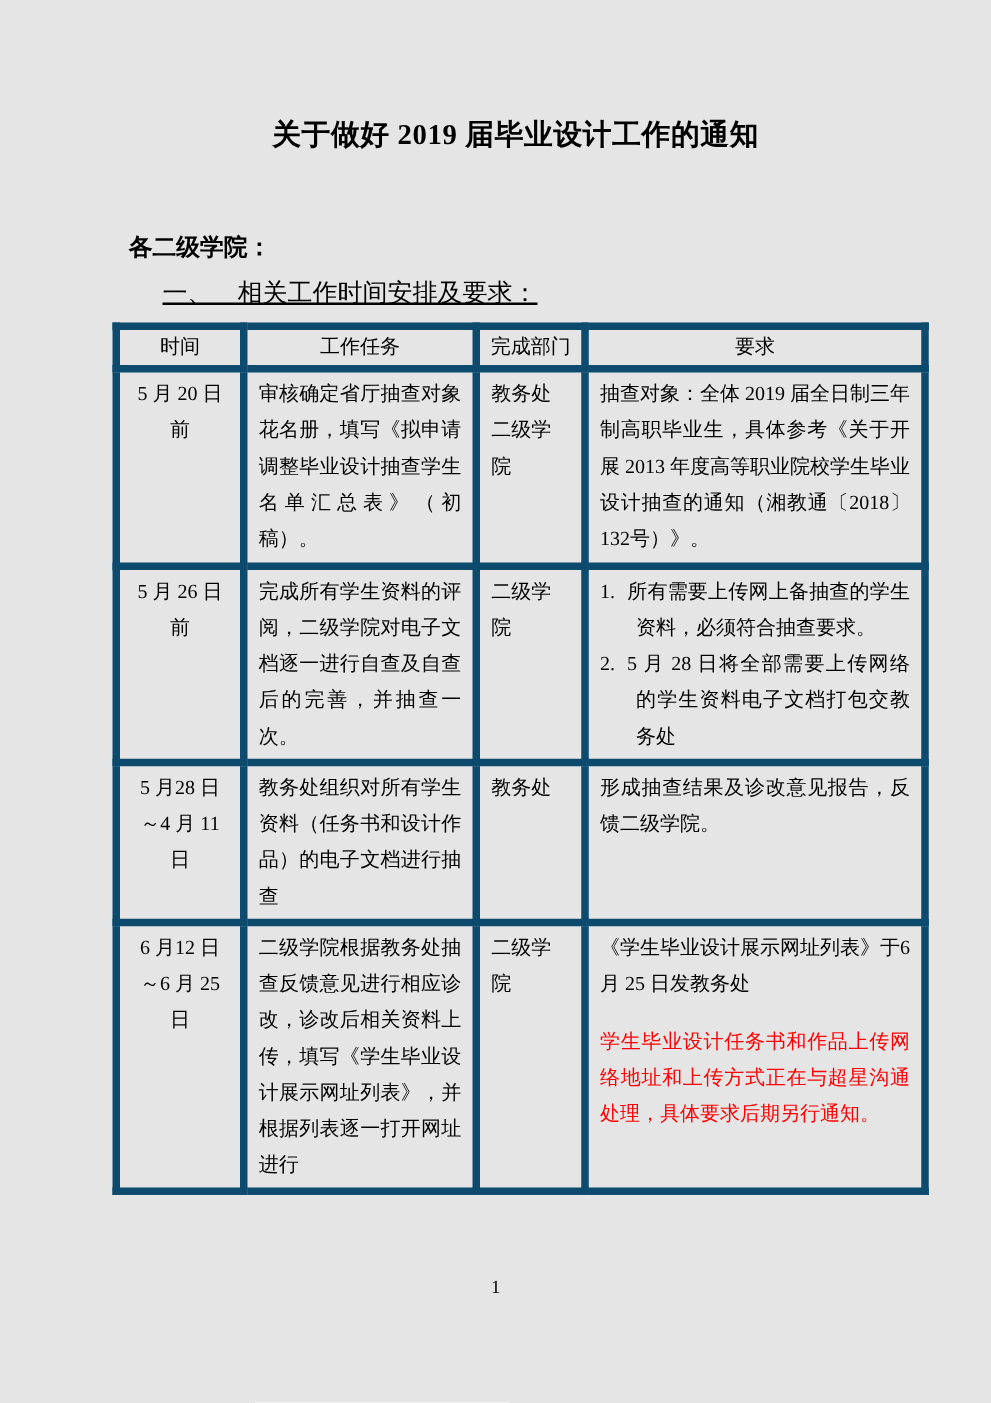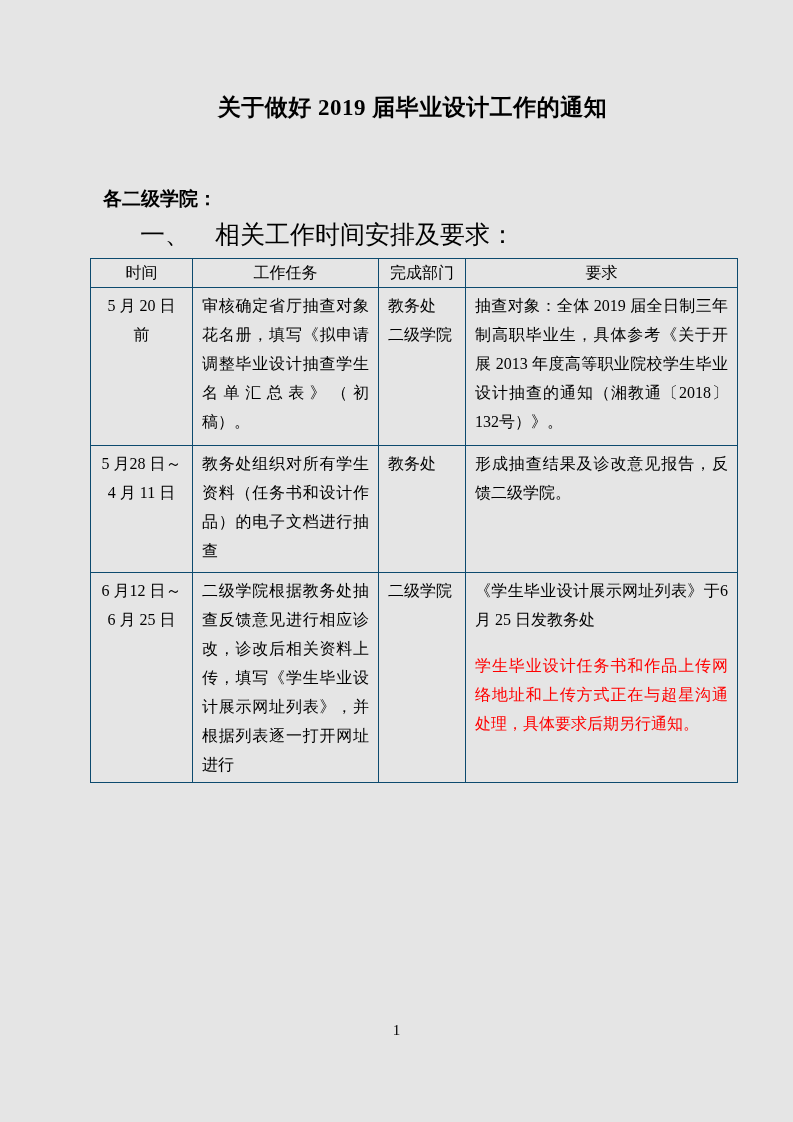--- a/index.html
+++ b/index.html
@@ -30,33 +30,34 @@
   }
   .intro {
     margin: 8px 0 0 0;
     font-size: 19px;
     line-height: 42px;
     text-align: justify;
     text-indent: 2em;
   }
   .section-head {
     margin: 0;
-    font-size: 25px;
+    font-size: 20px;
     line-height: 42px;
     text-indent: 2em;
+    text-decoration: underline;
   }
   table.schedule {
     border-collapse: collapse;
     table-layout: fixed;
     width: 647px;
     margin-top: 2px;
   }
   table.schedule th,
   table.schedule td {
-    border: 1px solid #0c4a6e;
+    border: 6px solid #0c4a6e;
     vertical-align: top;
     font-size: 16px;
     line-height: 29px;
     padding: 3px 9px;
     font-weight: normal;
   }
   table.schedule th {
     text-align: center;
     height: 28px;
     line-height: 22px;
@@ -111,20 +112,31 @@
       <tr>
         <td class="cell-time">5 月 20 日前</td>
         <td class="cell-task">审核确定省厅抽查对象花名册，填写《拟申请调整毕业设计抽查学生名单汇总表》（初稿）。</td>
         <td class="cell-dept">
           <div>教务处</div>
           <div>二级学院</div>
         </td>
         <td class="cell-req">抽查对象：全体 2019 届全日制三年制高职毕业生，具体参考《关于开展 2013 年度高等职业院校学生毕业设计抽查的通知（湘教通〔2018〕132号）》。</td>
       </tr>
       <tr>
+        <td class="cell-time">5 月 26 日前</td>
+        <td class="cell-task">完成所有学生资料的评阅，二级学院对电子文档逐一进行自查及自查后的完善，并抽查一次。</td>
+        <td class="cell-dept">
+          <div>二级学院</div>
+        </td>
+        <td class="cell-req">
+          <div class="num-item"><span class="item-num">1.</span><span>所有需要上传网上备抽查的学生资料，必须符合抽查要求。</span></div>
+          <div class="num-item"><span class="item-num">2.</span><span>5 月 28 日将全部需要上传网络的学生资料电子文档打包交教务处</span></div>
+        </td>
+      </tr>
+      <tr>
         <td class="cell-time">5 月28 日～4 月 11 日</td>
         <td class="cell-task">教务处组织对所有学生资料（任务书和设计作品）的电子文档进行抽查</td>
         <td class="cell-dept">
           <div>教务处</div>
         </td>
         <td class="cell-req">形成抽查结果及诊改意见报告，反馈二级学院。</td>
       </tr>
       <tr>
         <td class="cell-time">6 月12 日～6 月 25 日</td>
         <td class="cell-task">二级学院根据教务处抽查反馈意见进行相应诊改，诊改后相关资料上传，填写《学生毕业设计展示网址列表》，并根据列表逐一打开网址进行</td>

